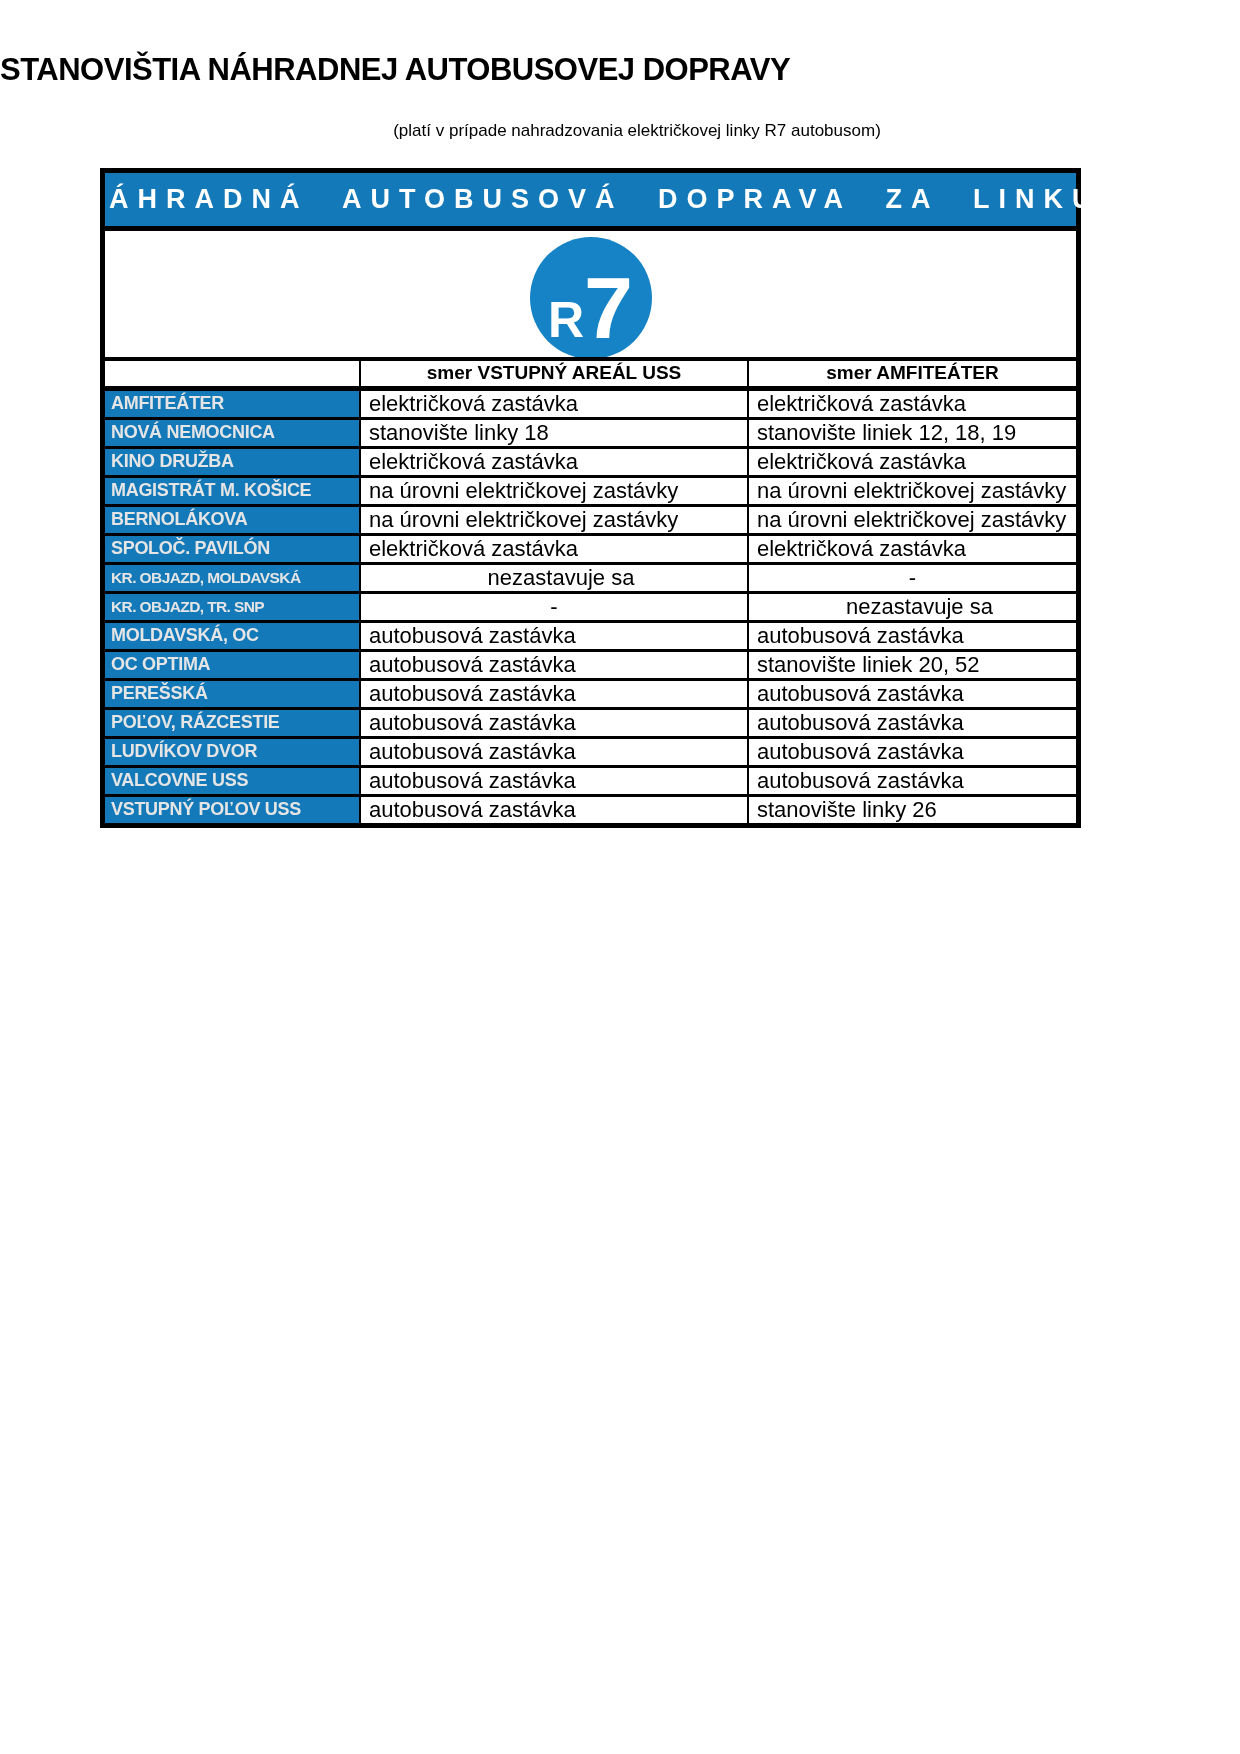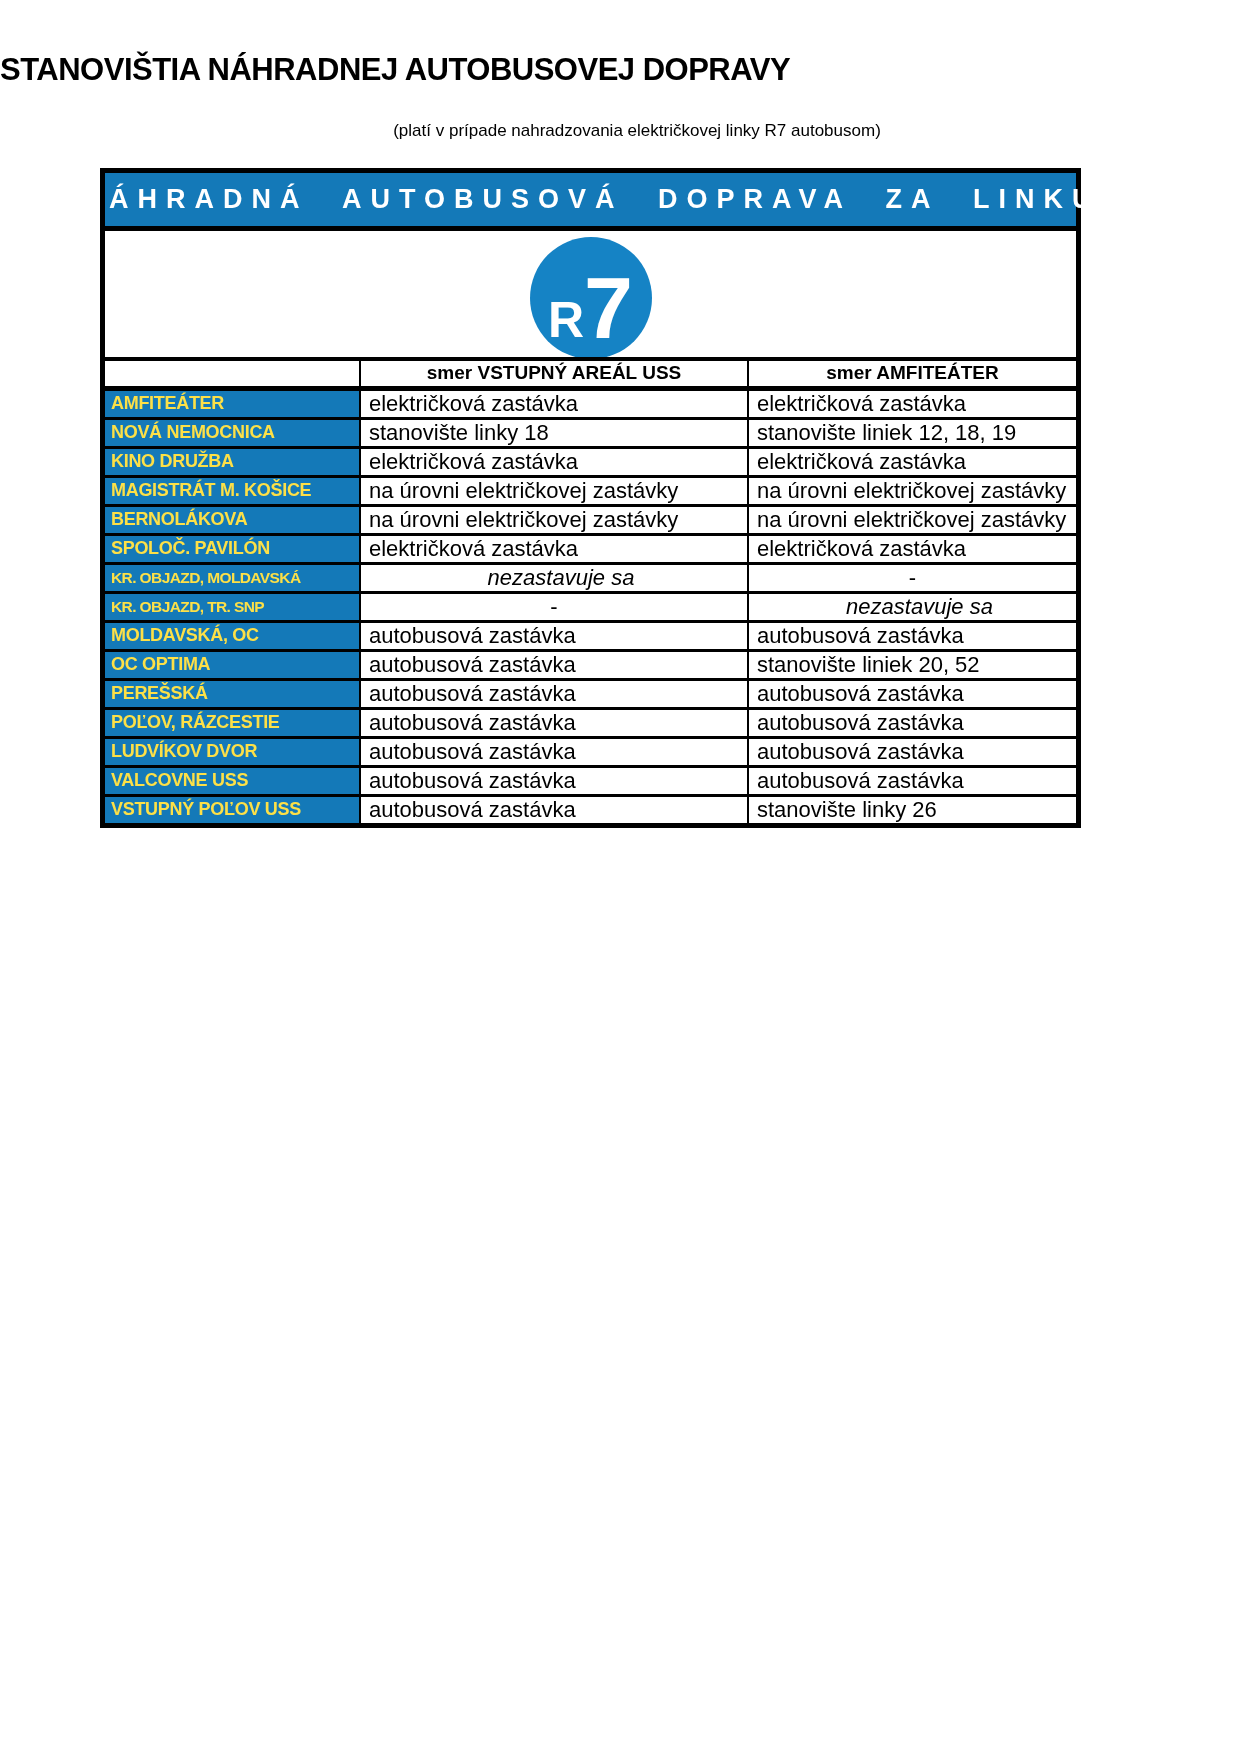--- a/index.html
+++ b/index.html
@@ -79,39 +79,39 @@
   thead th{
     font-size:19px;font-weight:700;
     text-align:center;vertical-align:middle;
     background:#fff;
     padding:0;
   }
   tbody tr{height:28px;border-top:3px solid #000;}
   td{vertical-align:middle;padding:0;}
   td.stop{
     background:var(--brand-blue);
-    color:#fde047;
+    color:#e5e5e5;
     font-weight:700;
     font-size:18px;
     letter-spacing:-0.3px;
     padding-left:6px;
     white-space:nowrap;
   }
   td.stop.narrow{
     font-size:15.5px;
     letter-spacing:-0.6px;
   }
   td.dir{
     font-size:22px;
     padding-left:8px;
     border-left:2px solid #000;
     white-space:nowrap;
   }
   td.dir.center{text-align:center;padding-left:0;}
-  td.dir.italic{font-style:italic;padding-left:14px;}
+  td.dir.italic{padding-left:14px;}
 </style>
 </head>
 <body>
 
 <h1 class="doc-title">STANOVIŠTIA NÁHRADNEJ AUTOBUSOVEJ DOPRAVY</h1>
 <p class="doc-subtitle">(platí v prípade nahradzovania električkovej linky R7 autobusom)</p>
 
 <div class="board">
   <div class="banner">
     <span>NÁHRADNÁ AUTOBUSOVÁ DOPRAVA ZA LINKU</span>

